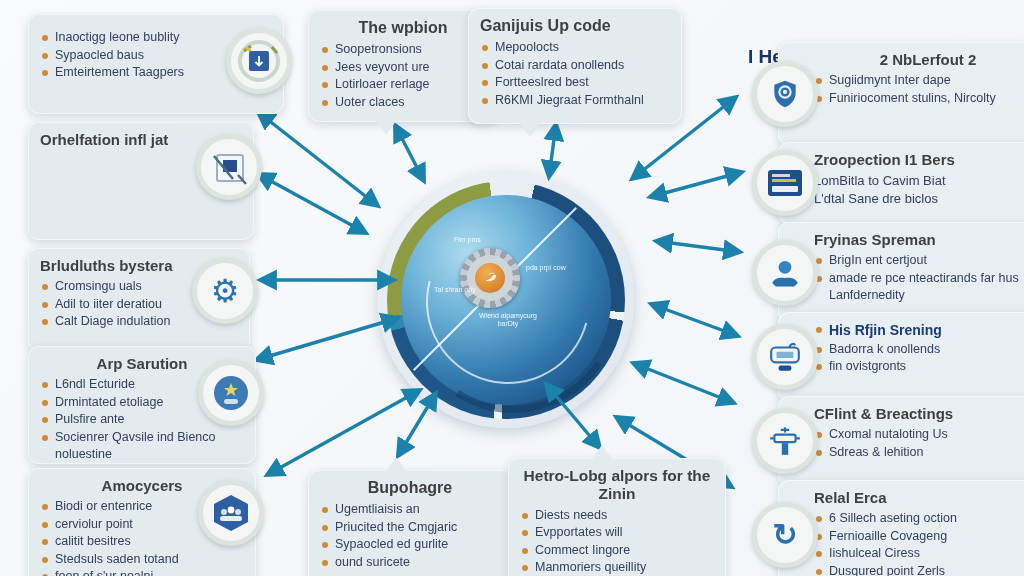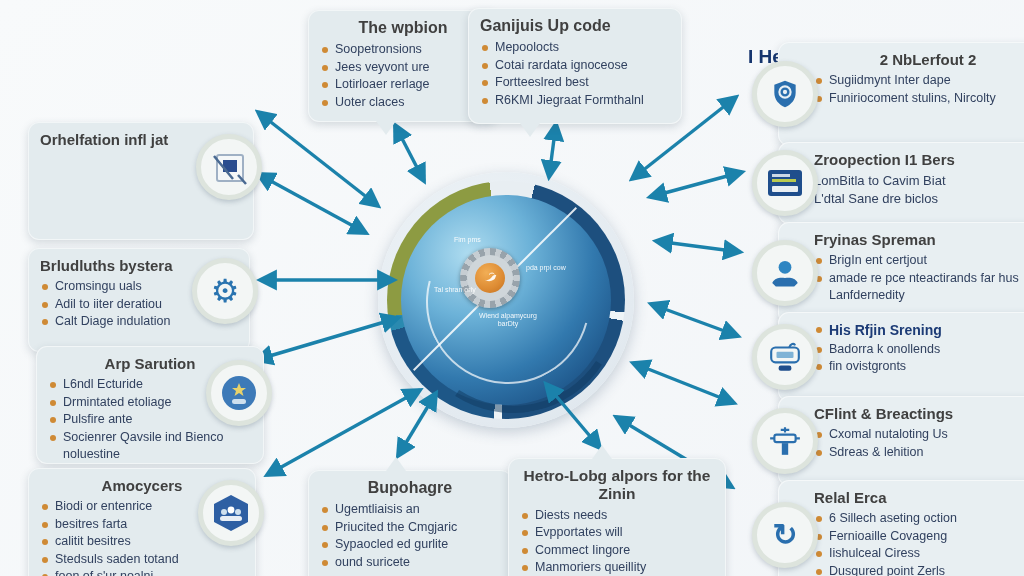--- a/index.html
+++ b/index.html
@@ -110,20 +110,36 @@
       <line x1="650" y1="197" x2="742" y2="172" marker-start="url(#ah)" marker-end="url(#ah)"></line>
       <line x1="656" y1="241" x2="740" y2="252" marker-start="url(#ah)" marker-end="url(#ah)"></line>
       <line x1="651" y1="304" x2="738" y2="336" marker-start="url(#ah)" marker-end="url(#ah)"></line>
       <line x1="633" y1="363" x2="734" y2="403" marker-start="url(#ah)" marker-end="url(#ah)"></line>
       <line x1="616" y1="417" x2="732" y2="487" marker-start="url(#ah)" marker-end="url(#ah)"></line>
       <line x1="436" y1="393" x2="398" y2="456" marker-start="url(#ah)" marker-end="url(#ah)"></line>
       <line x1="546" y1="384" x2="600" y2="448" marker-start="url(#ah)" marker-end="url(#ah)"></line>
     </g>
   </svg>
 
+  <div class="panel" style="left:28px;top:14px;width:232px;height:82px;">
+    <ul class="bullets" style="margin-top:6px;">
+      <li>Inaoctigg leone bublity</li>
+      <li>Sypaocled baus</li>
+      <li>Emteirtement Taagpers</li>
+    </ul>
+    <div class="side-icon on-right" style="top:14px;">
+      <svg width="46" height="46" viewBox="0 0 46 46">
+        <circle cx="23" cy="23" r="19" fill="none" stroke="#ccd6cd" stroke-width="4"></circle>
+        <path d="M8 13l7-5M36 9l5 6" stroke="#8aa23f" stroke-width="3"></path>
+        <path d="M10 10l5 3" stroke="#d8c23a" stroke-width="3"></path>
+        <rect x="13" y="13" width="20" height="20" rx="2" fill="#2e5fa3"></rect>
+        <path d="M23 18v9M19.5 24l3.5 3.5L26.5 24" stroke="#ffffff" stroke-width="1.8" fill="none"></path>
+      </svg>
+    </div>
+  </div>
 
   <div class="panel" style="left:28px;top:122px;width:202px;height:100px;">
     <div class="title">Orhelfation infl jat</div>
     <div class="side-icon on-right" style="top:12px;">
       <svg width="40" height="40" viewBox="0 0 40 40">
         <rect x="8" y="8" width="26" height="26" rx="2" fill="#f4f7f8" stroke="#9fb0c4" stroke-width="2"></rect>
         <rect x="14" y="13" width="14" height="12" fill="#2a4d8f"></rect>
         <path d="M5 9l19 23M29 28l8 9" stroke="#4a6a92" stroke-width="2.5"></path>
       </svg>
     </div>
@@ -134,42 +150,42 @@
     <ul class="bullets">
       <li>Cromsingu uals</li>
       <li>Adil to iiter deratiou</li>
       <li>Calt Diage indulation</li>
     </ul>
     <div class="side-icon on-right" style="top:10px;">
       <span class="glyph-gear">⚙</span>
     </div>
   </div>
 
-  <div class="panel" style="left:36px;top:346px;width:204px;height:100px;">
+  <div class="panel" style="left:28px;top:346px;width:204px;height:100px;">
     <div class="title center">Arp Sarution</div>
     <ul class="bullets">
       <li>L6ndl Ecturide</li>
       <li>Drmintated etoliage</li>
       <li>Pulsfire ante</li>
       <li>Socienrer Qavsile ind Bienco noluestine</li>
     </ul>
     <div class="side-icon on-right" style="top:14px;">
       <svg width="40" height="40" viewBox="0 0 40 40">
         <circle cx="20" cy="20" r="17" fill="#3d7ab8"></circle>
         <path d="M20 10l2 5h5l-4 3 1.5 5-4.5-3-4.5 3L17 18l-4-3h5z" fill="#e8d26a"></path>
         <rect x="13" y="26" width="14" height="5" rx="2.5" fill="#cfe0ee"></rect>
       </svg>
     </div>
   </div>
 
   <div class="panel" style="left:28px;top:468px;width:204px;height:104px;">
     <div class="title center">Amocycers</div>
     <ul class="bullets">
       <li>Biodi or entenrice</li>
-      <li>besitres farta</li>
+      <li>cerviolur point</li>
       <li>calitit besitres</li>
       <li>Stedsuls saden totand</li>
       <li>foon of s'ur noalni</li>
     </ul>
     <div class="side-icon on-right" style="top:12px;">
       <svg width="42" height="40" viewBox="0 0 42 40">
         <polygon points="21,2 38,11 38,29 21,38 4,29 4,11" fill="#2e5fa3"></polygon>
         <circle cx="14" cy="19" r="3" fill="#cfe0ee"></circle>
         <circle cx="21" cy="17" r="3.4" fill="#ffffff"></circle>
         <circle cx="28" cy="19" r="3" fill="#cfe0ee"></circle>
@@ -186,21 +202,21 @@
       <li>Lotirloaer rerlage</li>
       <li>Uoter claces</li>
     </ul>
     <div class="tail-down" style="left:68px;"></div>
   </div>
 
   <div class="panel" style="left:468px;top:8px;width:190px;height:98px;">
     <div class="title" style="font-size:16px;">Ganijuis Up code</div>
     <ul class="bullets">
       <li>Mepoolocts</li>
-      <li>Cotai rardata ignoceose</li>
+      <li>Cotai rardata onollends</li>
       <li>Fortteeslred best</li>
       <li>R6KMI Jiegraat Formthalnl</li>
     </ul>
     <div class="tail-down" style="left:52px;"></div>
   </div>
 
   <div class="right-header">I Heth Coherot Aprolotiques :</div>
 
   <div class="panel right" style="left:778px;top:42px;width:228px;height:86px;padding-left:36px;">
     <div class="title center">2 NbLerfout 2</div>

